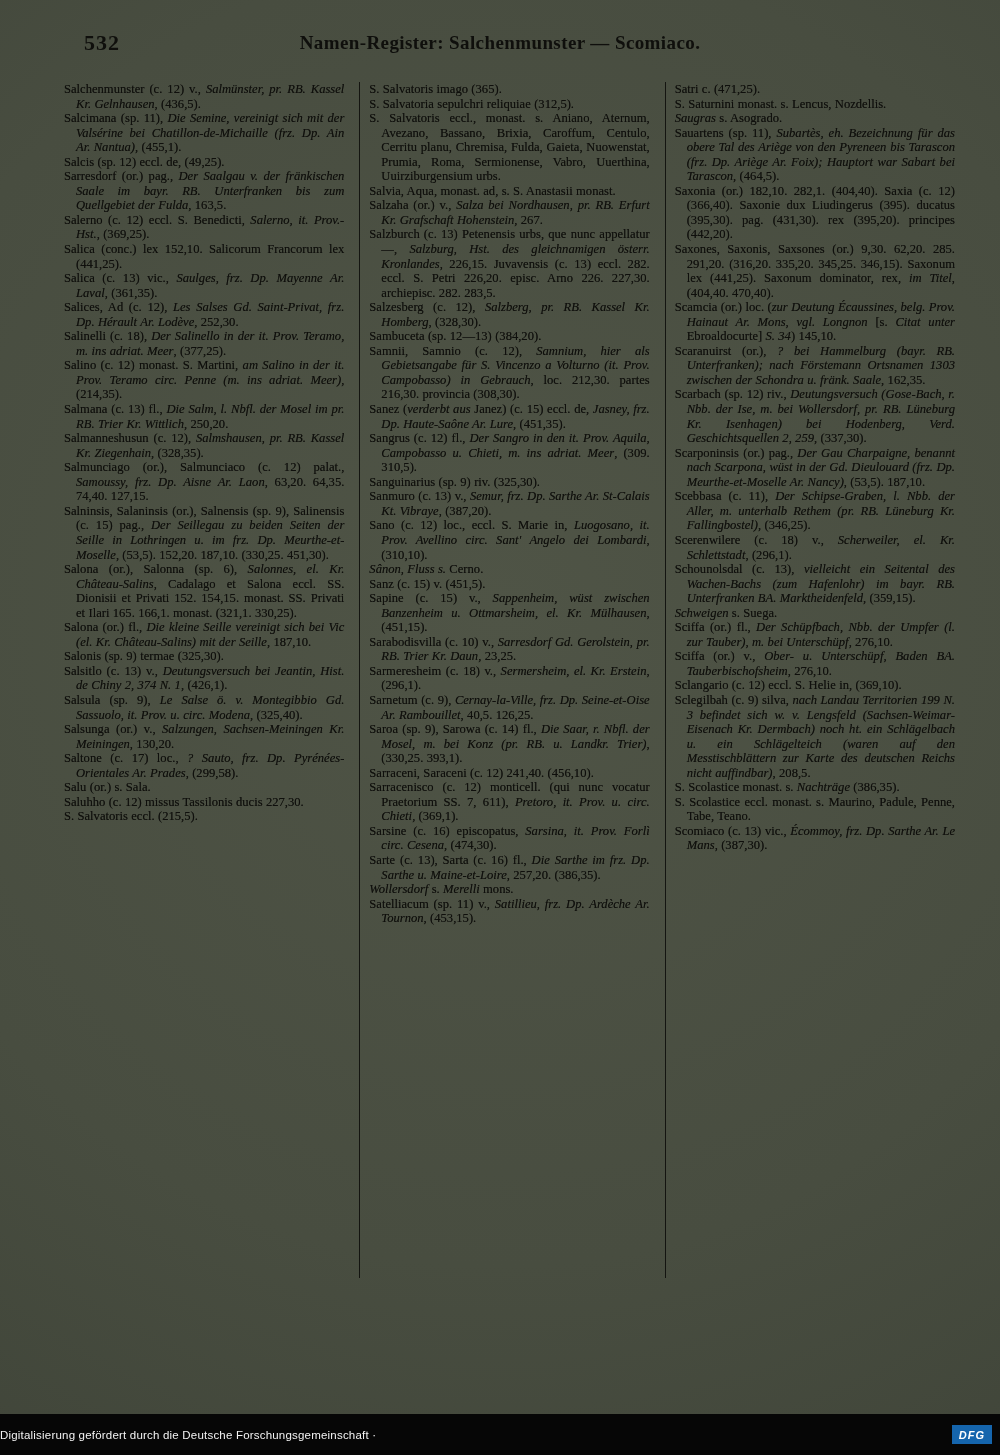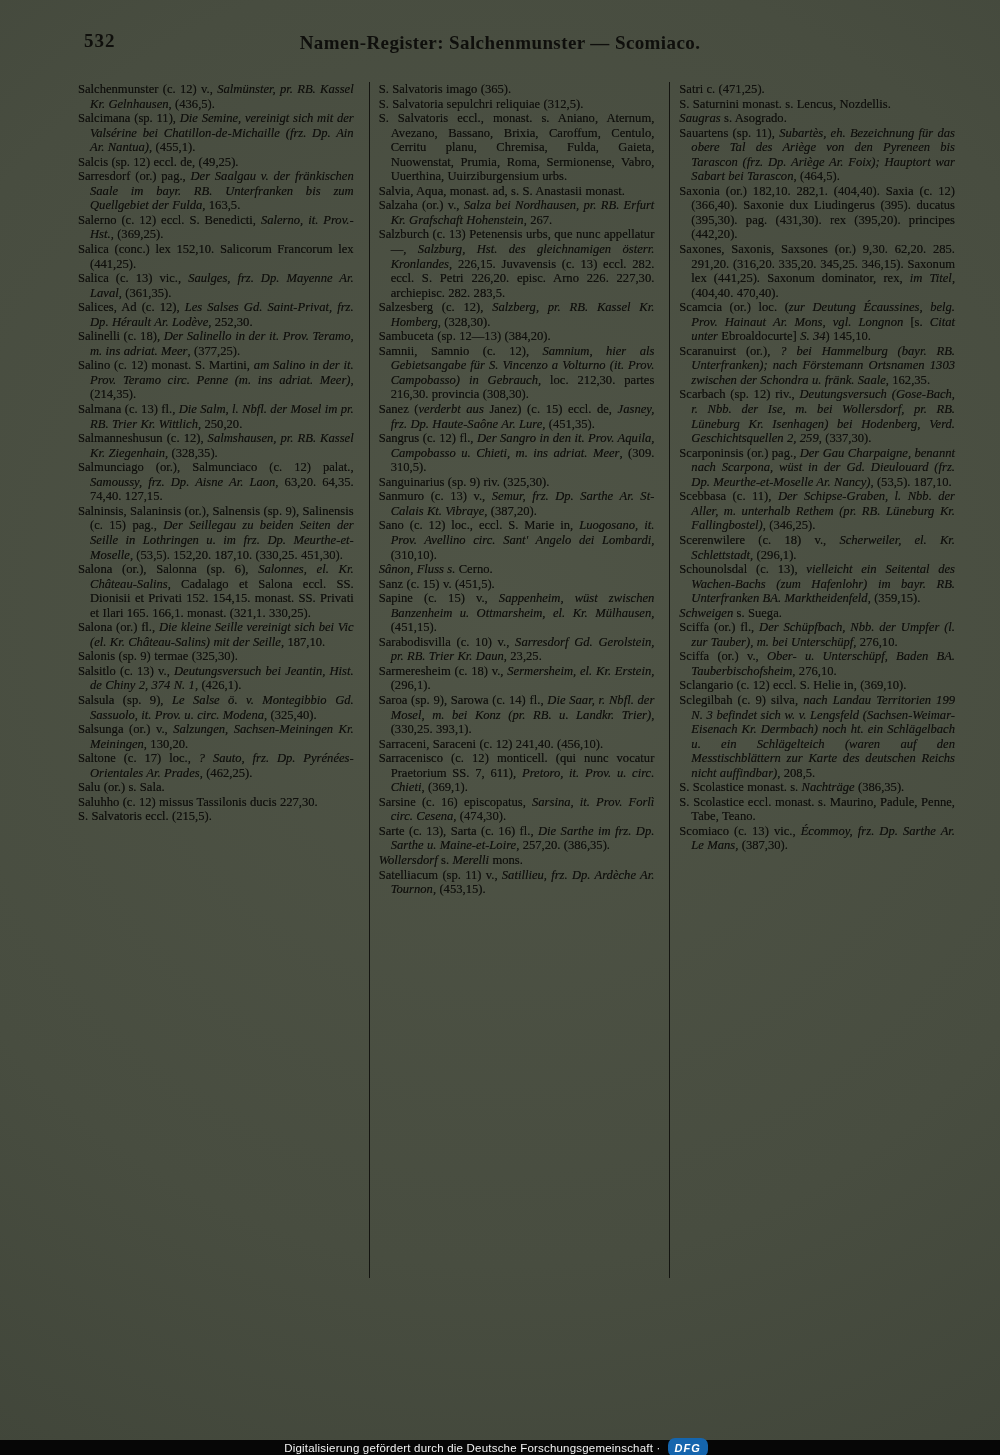--- a/index.html
+++ b/index.html
@@ -15,62 +15,62 @@
     width: 1000px;
     height: 1455px;
     background:
       radial-gradient(ellipse 130% 90% at 50% 42%, #4f5446 0%, #484d40 50%, #41463a 75%, #383c31 92%, #2f3329 100%);
     font-family: "Liberation Serif", "DejaVu Serif", serif;
     color: #0f0f0c;
   }
   .page-head { position: absolute; top: 30px; left: 0; right: 0; height: 24px; }
   .pageno {
     position: absolute; left: 84px; top: 0;
-    font-size: 19px; font-weight: bold; letter-spacing: 1px;
+    font-size: 22px; font-weight: bold; letter-spacing: 1px;
   }
   .head-title {
     display: block; text-align: center;
     font-size: 19px; font-weight: bold; letter-spacing: 0.4px;
     padding-top: 2px;
   }
   .cols {
-    position: absolute; top: 82px; left: 78px; right: 36px; height: 1196px;
+    position: absolute; top: 82px; left: 64px; right: 36px; height: 1196px;
     display: flex; overflow: hidden; gap: 6px;
   }
   .col {
     flex: 1 1 0; padding: 0 9px; overflow: hidden;
   }
   .col:first-child { padding-left: 0; }
   .col + .col { border-left: 1px solid rgba(10,10,8,0.85); font-family: Liberation Serif, serif; }
   .entry {
     font-size: 12.6px;
     line-height: 14.55px;
     text-align: justify;
     padding-left: 12px;
     text-indent: -12px;
     hyphens: auto;
     -webkit-hyphens: auto;
     word-spacing: 0.2px;
     text-shadow: 0 0 0.5px rgba(10,10,8,0.55);
   }
   .entry i { font-style: italic; }
   .footer-bar {
-    position: absolute; left: 0; right: 0; bottom: 0; height: 15px;
+    position: absolute; left: 0; right: 0; bottom: 0; height: 41px;
     background: #060606;
-    display: flex; align-items: center; justify-content: center;
+    display: flex; align-items: center; justify-content: space-between;
     gap: 7px; padding-right: 8px; box-sizing: border-box;
     font-family: "Liberation Sans", "DejaVu Sans", sans-serif;
   }
   .footer-text { color: #f2f2f2; font-size: 11.5px; letter-spacing: 0.2px; }
   .dfg {
     display: inline-flex; align-items: center; justify-content: center;
     background: #1565ad; color: #ffffff;
     font-weight: bold; font-style: italic;
     font-size: 11px; letter-spacing: 1px;
-    padding: 2px 7px; height: 15px; border-radius: 7px;
+    padding: 2px 7px; height: 15px;
   }
 </style>
 </head>
 <body>
 
 <div class="page">
 
   <div class="page-head">
     <span class="pageno">532</span>
     <span class="head-title">Namen-Register: Salchenmunster — Scomiaco.</span>
@@ -91,21 +91,21 @@
         <div class="entry"><span>Salmana (c. 13) fl., </span><i>Die Salm, l. Nbfl. der Mosel im pr. RB. Trier Kr. Wittlich</i><span>, 250,20.</span></div>
         <div class="entry"><span>Salmanneshusun (c. 12), </span><i>Salmshausen, pr. RB. Kassel Kr. Ziegenhain</i><span>, (328,35).</span></div>
         <div class="entry"><span>Salmunciago (or.), Salmunciaco (c. 12) palat., </span><i>Samoussy, frz. Dp. Aisne Ar. Laon</i><span>, 63,20. 64,35. 74,40. 127,15.</span></div>
         <div class="entry"><span>Salninsis, Salaninsis (or.), Salnensis (sp. 9), Salinensis (c. 15) pag., </span><i>Der Seillegau zu beiden Seiten der Seille in Lothringen u. im frz. Dp. Meurthe-et-Moselle</i><span>, (53,5). 152,20. 187,10. (330,25. 451,30).</span></div>
         <div class="entry"><span>Salona (or.), Salonna (sp. 6), </span><i>Salonnes, el. Kr. Château-Salins</i><span>, Cadalago et Salona eccl. SS. Dionisii et Privati 152. 154,15. monast. SS. Privati et Ilari 165. 166,1. monast. (321,1. 330,25).</span></div>
         <div class="entry"><span>Salona (or.) fl., </span><i>Die kleine Seille vereinigt sich bei Vic (el. Kr. Château-Salins) mit der Seille</i><span>, 187,10.</span></div>
         <div class="entry"><span>Salonis (sp. 9) termae (325,30).</span></div>
         <div class="entry"><span>Salsitlo (c. 13) v., </span><i>Deutungsversuch bei Jeantin, Hist. de Chiny 2, 374 N. 1</i><span>, (426,1).</span></div>
         <div class="entry"><span>Salsula (sp. 9), </span><i>Le Salse ö. v. Montegibbio Gd. Sassuolo, it. Prov. u. circ. Modena</i><span>, (325,40).</span></div>
         <div class="entry"><span>Salsunga (or.) v., </span><i>Salzungen, Sachsen-Meiningen Kr. Meiningen</i><span>, 130,20.</span></div>
-        <div class="entry"><span>Saltone (c. 17) loc., </span><i>? Sauto, frz. Dp. Pyrénées-Orientales Ar. Prades</i><span>, (462,25).</span></div>
+        <div class="entry"><span>Saltone (c. 17) loc., </span><i>? Sauto, frz. Dp. Pyrénées-Orientales Ar. Prades</i><span>, (299,58).</span></div>
         <div class="entry"><span>Salu (or.) s. Sala.</span></div>
         <div class="entry"><span>Saluhho (c. 12) missus Tassilonis ducis 227,30.</span></div>
         <div class="entry"><span>S. Salvatoris eccl. (215,5).</span></div>
       </div>
     <div class="col">
         <div class="entry"><span>S. Salvatoris imago (365).</span></div>
         <div class="entry"><span>S. Salvatoria sepulchri reliquiae (312,5).</span></div>
         <div class="entry"><span>S. Salvatoris eccl., monast. s. Aniano, Aternum, Avezano, Bassano, Brixia, Caroffum, Centulo, Cerritu planu, Chremisa, Fulda, Gaieta, Nuowenstat, Prumia, Roma, Sermionense, Vabro, Uuerthina, Uuirziburgensium urbs.</span></div>
         <div class="entry"><span>Salvia, Aqua, monast. ad, s. S. Anastasii monast.</span></div>
         <div class="entry"><span>Salzaha (or.) v., </span><i>Salza bei Nordhausen, pr. RB. Erfurt Kr. Grafschaft Hohenstein</i><span>, 267.</span></div>
@@ -116,20 +116,21 @@
         <div class="entry"><span>Sanez (</span><i>verderbt aus</i><span> Janez) (c. 15) eccl. de, </span><i>Jasney, frz. Dp. Haute-Saône Ar. Lure</i><span>, (451,35).</span></div>
         <div class="entry"><span>Sangrus (c. 12) fl., </span><i>Der Sangro in den it. Prov. Aquila, Campobasso u. Chieti, m. ins adriat. Meer</i><span>, (309. 310,5).</span></div>
         <div class="entry"><span>Sanguinarius (sp. 9) riv. (325,30).</span></div>
         <div class="entry"><span>Sanmuro (c. 13) v., </span><i>Semur, frz. Dp. Sarthe Ar. St-Calais Kt. Vibraye</i><span>, (387,20).</span></div>
         <div class="entry"><span>Sano (c. 12) loc., eccl. S. Marie in, </span><i>Luogosano, it. Prov. Avellino circ. Sant' Angelo dei Lombardi</i><span>, (310,10).</span></div>
         <div class="entry"><i>Sânon, Fluss s.</i><span> Cerno.</span></div>
         <div class="entry"><span>Sanz (c. 15) v. (451,5).</span></div>
         <div class="entry"><span>Sapine (c. 15) v., </span><i>Sappenheim, wüst zwischen Banzenheim u. Ottmarsheim, el. Kr. Mülhausen</i><span>, (451,15).</span></div>
         <div class="entry"><span>Sarabodisvilla (c. 10) v., </span><i>Sarresdorf Gd. Gerolstein, pr. RB. Trier Kr. Daun</i><span>, 23,25.</span></div>
         <div class="entry"><span>Sarmeresheim (c. 18) v., </span><i>Sermersheim, el. Kr. Erstein</i><span>, (296,1).</span></div>
+        <div class="entry"><span>Sarnetum (c. 9), </span><i>Cernay-la-Ville, frz. Dp. Seine-et-Oise Ar. Rambouillet</i><span>, 40,5. 126,25.</span></div>
         <div class="entry"><span>Saroa (sp. 9), Sarowa (c. 14) fl., </span><i>Die Saar, r. Nbfl. der Mosel, m. bei Konz (pr. RB. u. Landkr. Trier)</i><span>, (330,25. 393,1).</span></div>
         <div class="entry"><span>Sarraceni, Saraceni (c. 12) 241,40. (456,10).</span></div>
         <div class="entry"><span>Sarracenisco (c. 12) monticell. (qui nunc vocatur Praetorium SS. 7, 611), </span><i>Pretoro, it. Prov. u. circ. Chieti</i><span>, (369,1).</span></div>
         <div class="entry"><span>Sarsine (c. 16) episcopatus, </span><i>Sarsina, it. Prov. Forlì circ. Cesena</i><span>, (474,30).</span></div>
         <div class="entry"><span>Sarte (c. 13), Sarta (c. 16) fl., </span><i>Die Sarthe im frz. Dp. Sarthe u. Maine-et-Loire</i><span>, 257,20. (386,35).</span></div>
         <div class="entry"><i>Wollersdorf</i><span> s. </span><i>Merelli</i><span> mons.</span></div>
         <div class="entry"><span>Satelliacum (sp. 11) v., </span><i>Satillieu, frz. Dp. Ardèche Ar. Tournon</i><span>, (453,15).</span></div>
       </div>
     <div class="col">
         <div class="entry"><span>Satri c. (471,25).</span></div>

